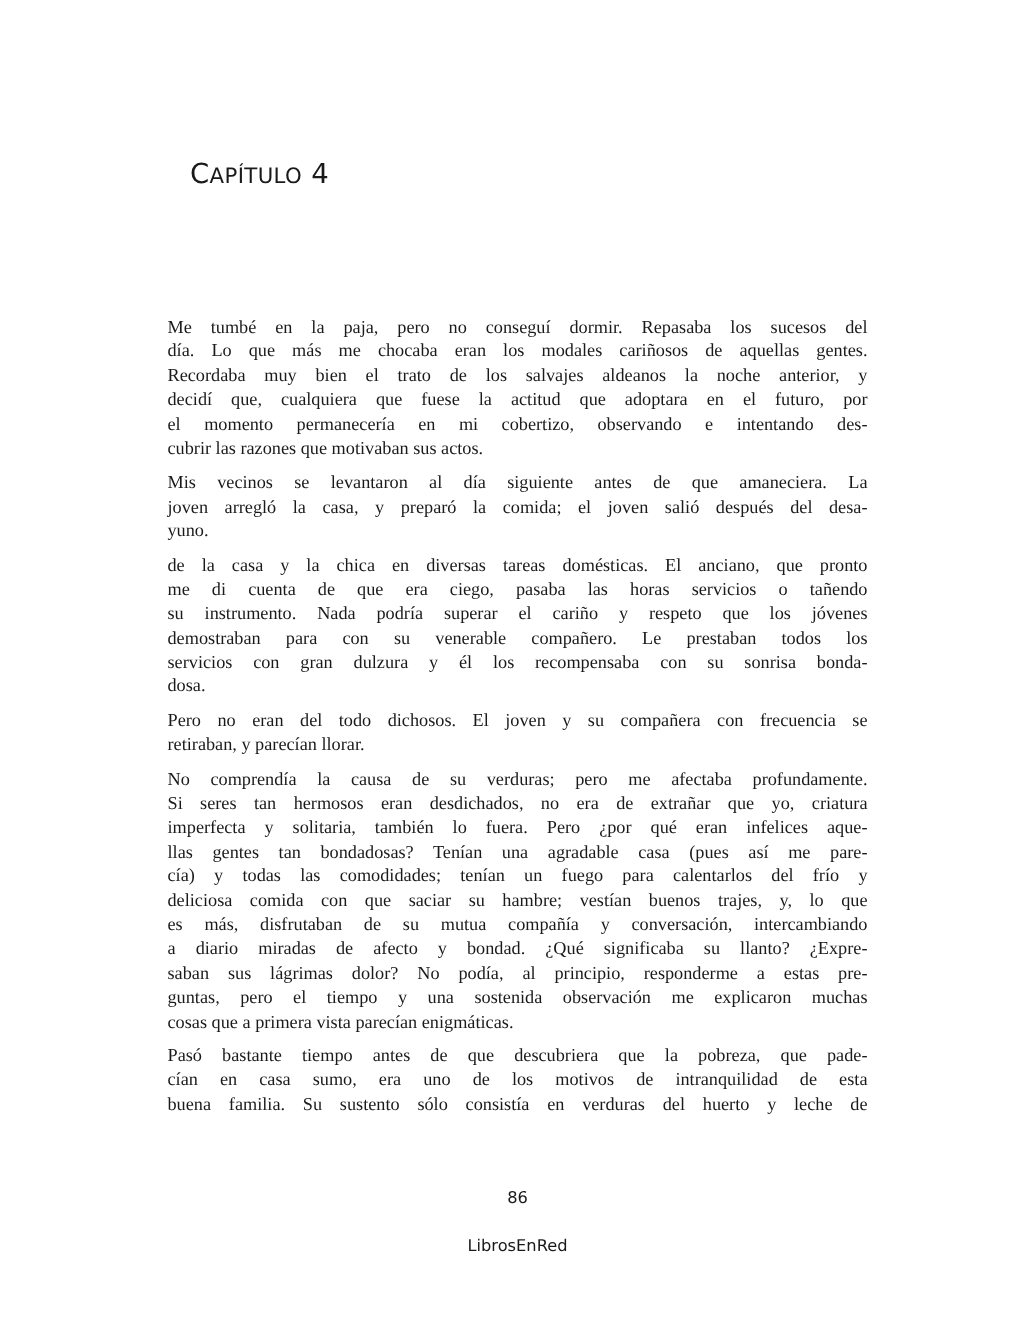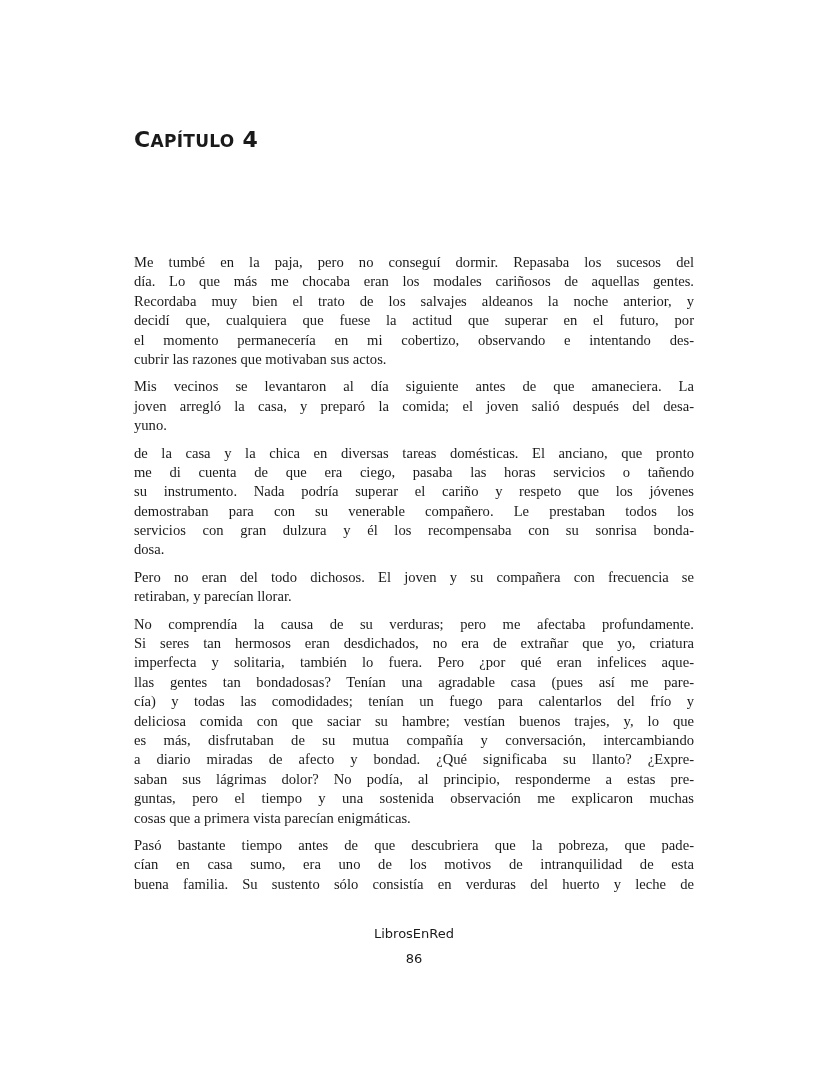--- a/index.html
+++ b/index.html
@@ -10,27 +10,27 @@
     body {
       width: 828px;
       height: 1071px;
       position: relative;
       overflow: hidden;
       font-family: "DejaVu Sans", "Liberation Sans", sans-serif;
       color: #1a1a1a;
     }
     .chapter-title {
       position: absolute;
-      left: 134px;
+      left: 152px;
       top: 112px;
       font-size: 22px;
       letter-spacing: 0.3px;
       color: #1a1a1a;
       font-family: "DejaVu Sans", sans-serif;
-      font-weight: bold;
+      font-weight: normal;
     }
     .chapter-title .small-caps {
       font-size: 17px;
     }
     .body-text {
       position: absolute;
       left: 134px;
       top: 253px;
       width: 560px;
       font-size: 14.6px;
@@ -55,36 +55,36 @@
       left: 0;
       width: 828px;
       top: 951px;
       text-align: center;
       font-size: 13px;
     }
     .footer {
       position: absolute;
       left: 0;
       width: 828px;
-      top: 926px;
+      top: 990px;
       text-align: center;
       font-size: 13px;
     }
   </style>
 </head>
 <body>
 
 <h1 class="chapter-title"><span>C</span><span class="small-caps">APÍTULO</span> <span>4</span></h1>
 
 <div class="body-text" id="body-text">
     <p class="para">
       <span class="line">Me tumbé en la paja, pero no conseguí dormir. Repasaba los sucesos del</span>
       <span class="line">día. Lo que más me chocaba eran los modales cariñosos de aquellas gentes.</span>
       <span class="line">Recordaba muy bien el trato de los salvajes aldeanos la noche anterior, y</span>
-      <span class="line">decidí que, cualquiera que fuese la actitud que superar en el futuro, por</span>
+      <span class="line">decidí que, cualquiera que fuese la actitud que adoptara en el futuro, por</span>
       <span class="line">el momento permanecería en mi cobertizo, observando e intentando des-</span>
       <span class="line last">cubrir las razones que motivaban sus actos.</span>
     </p>
     <p class="para">
       <span class="line">Mis vecinos se levantaron al día siguiente antes de que amaneciera. La</span>
       <span class="line">joven arregló la casa, y preparó la comida; el joven salió después del desa-</span>
       <span class="line last">yuno.</span>
     </p>
     <p class="para">
       <span class="line">de la casa y la chica en diversas tareas domésticas. El anciano, que pronto</span>

